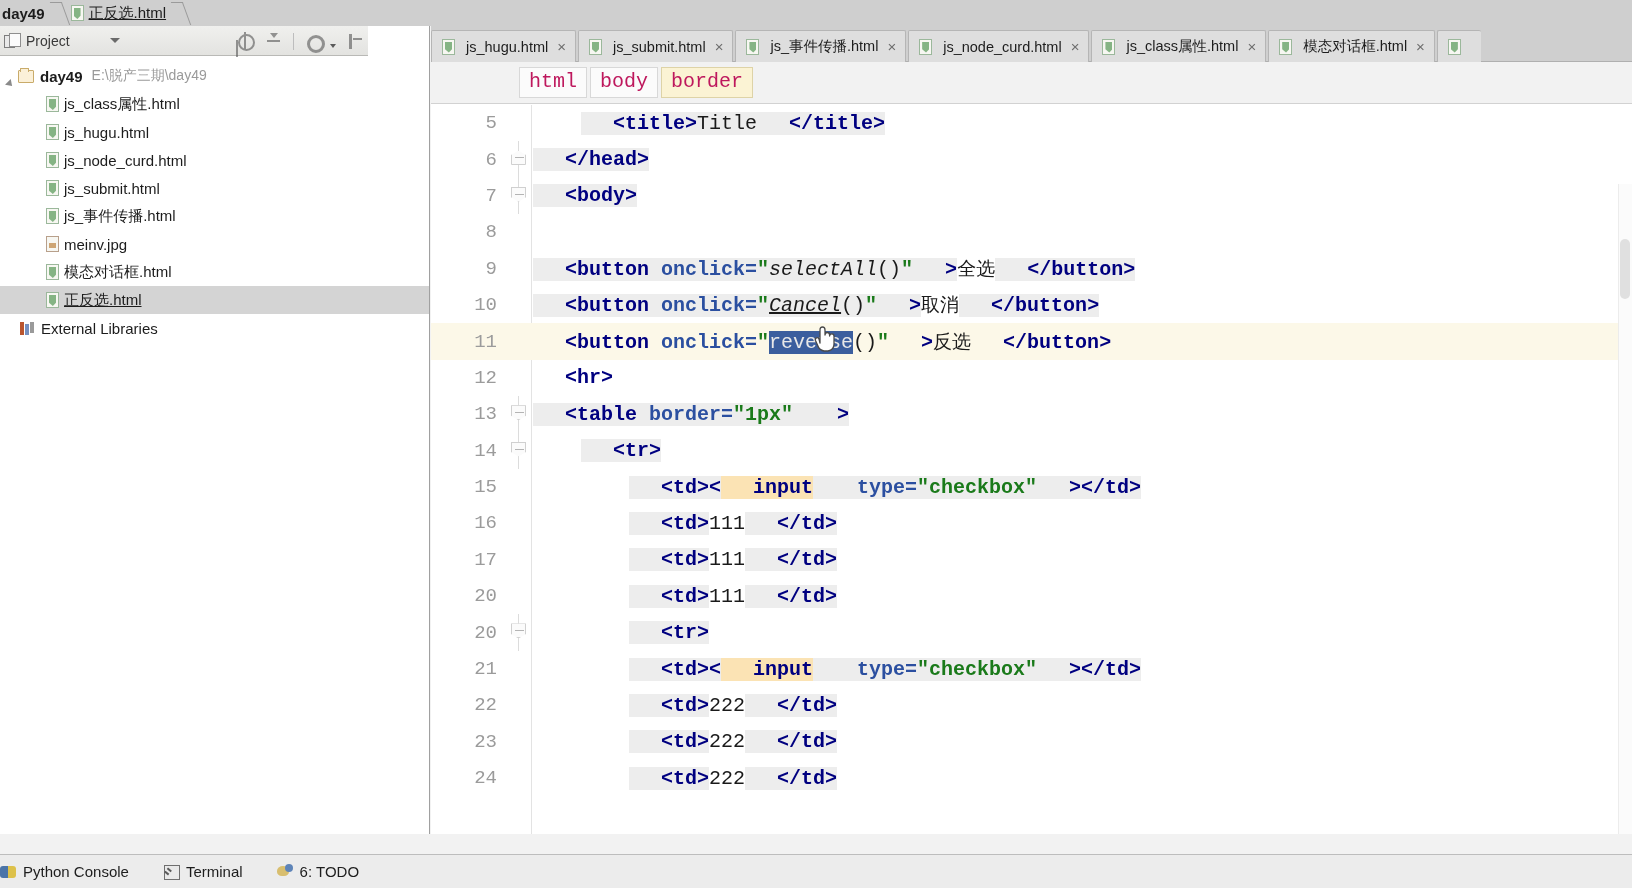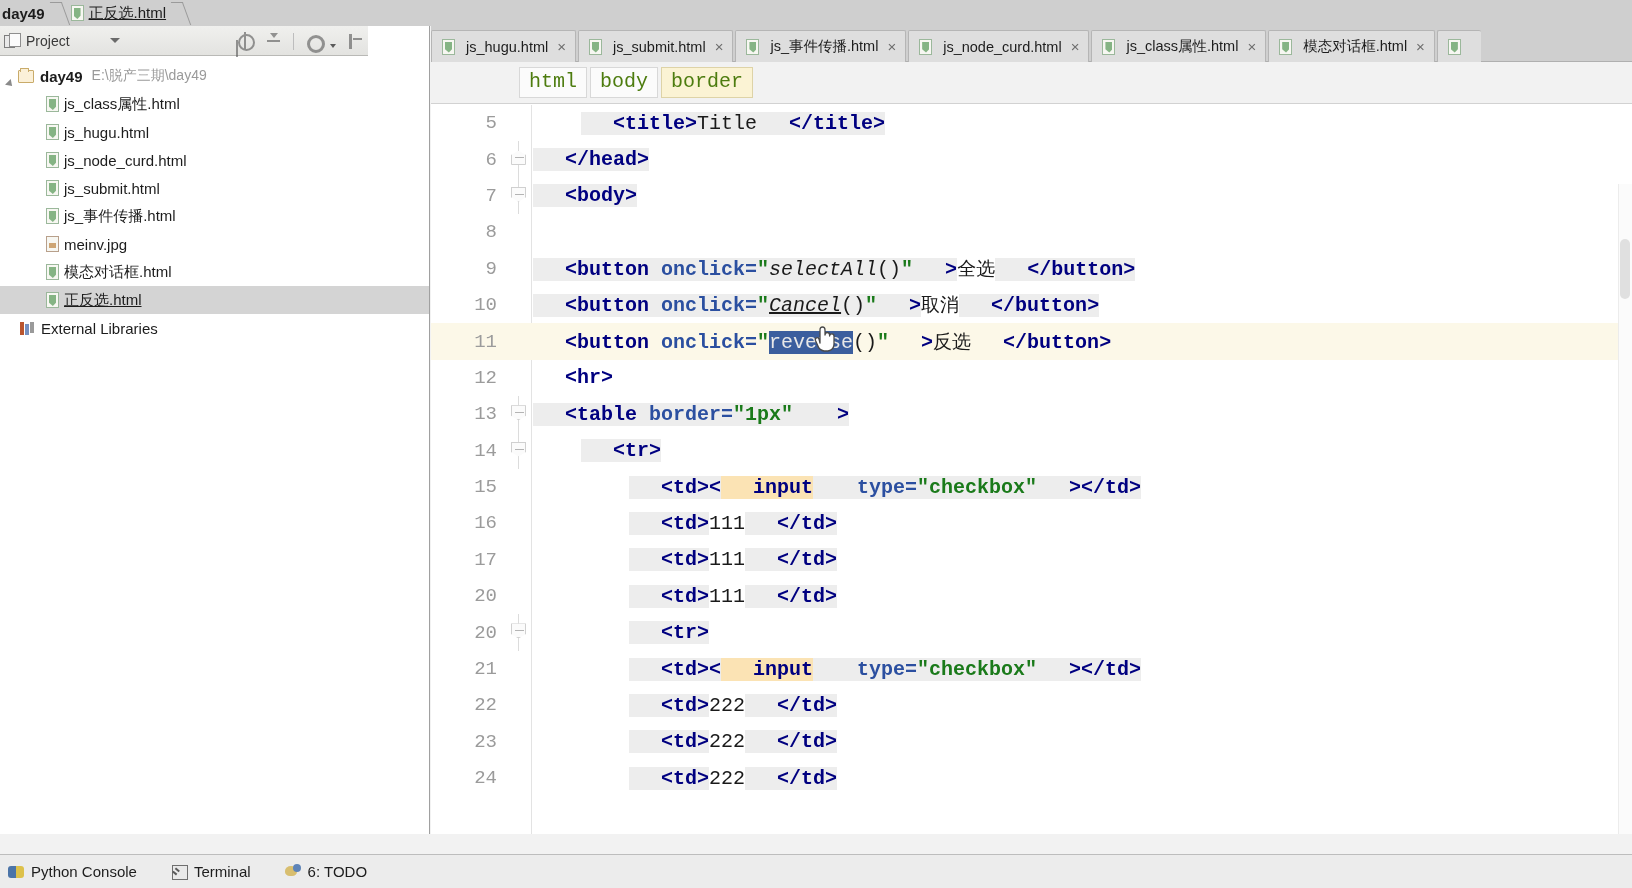--- a/index.html
+++ b/index.html
@@ -137,21 +137,21 @@
   .etab.cut { border-right:none; }
 
   .ebread {
     height:42px; background:#f2f2f2;
     border-bottom:1px solid #d2d2d2;
     display:flex; align-items:center;
     padding-left:88px; gap:3px;
   }
   .bnode {
     font-family:"Liberation Mono", monospace;
-    font-size:20px; color:#4d7c0f;
+    font-size:20px; color:#be185d;
     padding:2px 9px 4px 9px;
     background:#fbfbfb; border:1px solid #d8d8d8;
   }
   .bnode.active { background:#fbf3d4; border-color:#ded3a7; }
 
   .codewrap { position:absolute; left:0; top:79px; right:0; bottom:0; background:#fff; overflow:hidden; }
 
   .gutter-line-sep { position:absolute; left:100px; top:0; bottom:0; width:1px; background:#e3e3e3; }
 
   .crow { position:relative; height:36.4px; display:flex; align-items:center; }
@@ -193,21 +193,21 @@
   .cursor svg { display:block; }
 
   
   .vscroll { position:absolute; right:0; top:79px; width:14px; bottom:0; background:#fbfbfb; border-left:1px solid #ececec;}
   .vthumb { position:absolute; right:2px; top:55px; width:10px; height:60px; background:#e0e0e0; border-radius:5px; }
 
   
   .statusbar {
     position:absolute; left:0; bottom:0; width:1632px; height:34px;
     background:#ececec; border-top:1px solid #bdbdbd;
-    display:flex; align-items:center; gap:34px; padding-left:8px;
+    display:flex; align-items:center; gap:34px; 
     font-size:15px; color:#1d1d1d;
   }
   .sbitem { display:flex; align-items:center; gap:6px; }
   .si { width:17px;height:16px;position:relative;flex:0 0 17px;}
   .si.py:before{content:"";position:absolute;left:0;top:2px;width:8px;height:12px;background:#4b74a8;border-radius:3px 0 0 3px;}
   .si.py:after{content:"";position:absolute;left:8px;top:2px;width:8px;height:12px;background:#ddc14a;border-radius:0 3px 3px 0;}
   .si.term:before{content:"";position:absolute;left:1px;top:1px;width:14px;height:13px;border:1.5px solid #6f6f6f;background:#e9e9e9;}
   .si.term:after{content:"";position:absolute;left:4px;top:5px;width:5px;height:1.5px;background:#5a5a5a;transform:rotate(40deg);
     box-shadow:0 4px 0 0 #5a5a5a;}
   .si.todo:before{content:"";position:absolute;left:0;top:2px;width:12px;height:10px;background:#d8be6f;border-radius:50% 50% 40% 40%;}

